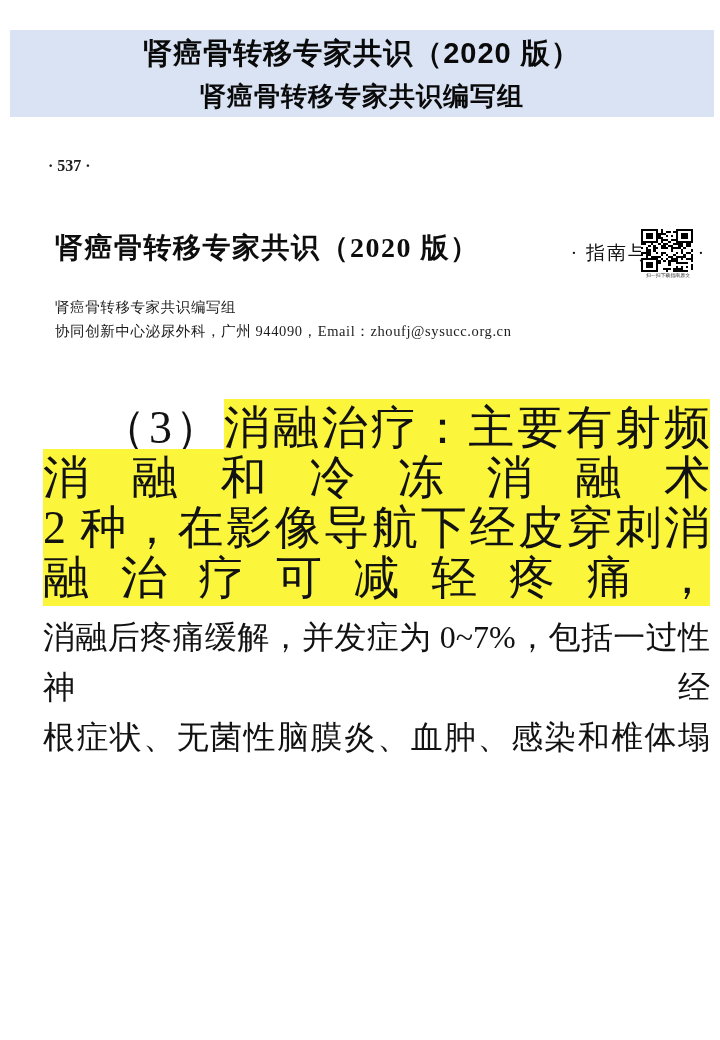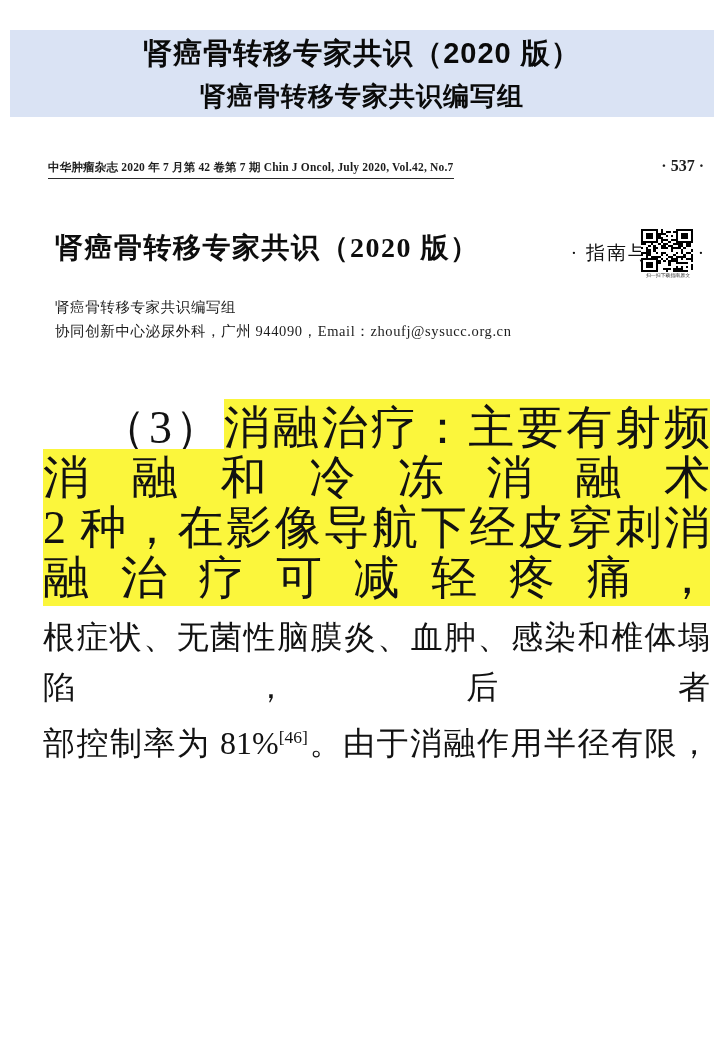--- a/index.html
+++ b/index.html
@@ -87,21 +87,20 @@
 <body>
 
 <div class="page">
 
   <div class="banner">
     <div class="banner-title">肾癌骨转移专家共识（2020 版）</div>
     <div class="banner-subtitle">肾癌骨转移专家共识编写组</div>
   </div>
 
   <div class="jheader">
-    <span class="citation">中华肿瘤杂志 2020 年 7 月第 42 卷第 7 期  Chin J Oncol, July 2020, Vol.42, No.7</span>
     <span class="pageno">· 537 ·</span>
   </div>
   <div class="coltag">· 指南与规范 ·</div>
 
   <h1 class="art-title">肾癌骨转移专家共识（2020 版）</h1>
   <div class="qr">
     <svg width="52" height="43" viewBox="0 0 21 21" preserveAspectRatio="none" shape-rendering="crispEdges">
         <rect x="8" y="0" width="1" height="1" fill="#000"></rect>
         <rect x="8" y="1" width="1" height="1" fill="#000"></rect>
         <rect x="10" y="1" width="1" height="1" fill="#000"></rect>
@@ -260,20 +259,21 @@
     <div>肾癌骨转移专家共识编写组</div>
     <div>协同创新中心泌尿外科，广州 944090，Email：zhoufj@sysucc.org.cn</div>
   </div>
 
   <div class="body-text">
       <div class="tblock block0">
         <div class="line indent"><span>（3）</span><span class="hl">消融治疗：主要有射频消融和冷冻消融术</span></div>
         <div class="line"><span class="hl">2 种，在影像导航下经皮穿刺消融治疗可减轻疼痛，</span></div>
       </div>
       <div class="tblock block1">
+        <div class="line"><span>消融后疼痛缓解，并发症为 0~7%，包括一过性神经</span></div>
         <div class="line"><span>根症状、无菌性脑膜炎、血肿、感染和椎体塌陷，后者</span></div>
         <div class="line"><span>部控制率为 81%</span><span class="sup">[46]</span><span>。由于消融作用半径有限，仅</span></div>
       </div>
     </div>
 
   <div class="ghost1"></div>
   <div class="ghost2"></div>
   <div class="bar-navy"></div>
   <div class="bar-teal"></div>
 

